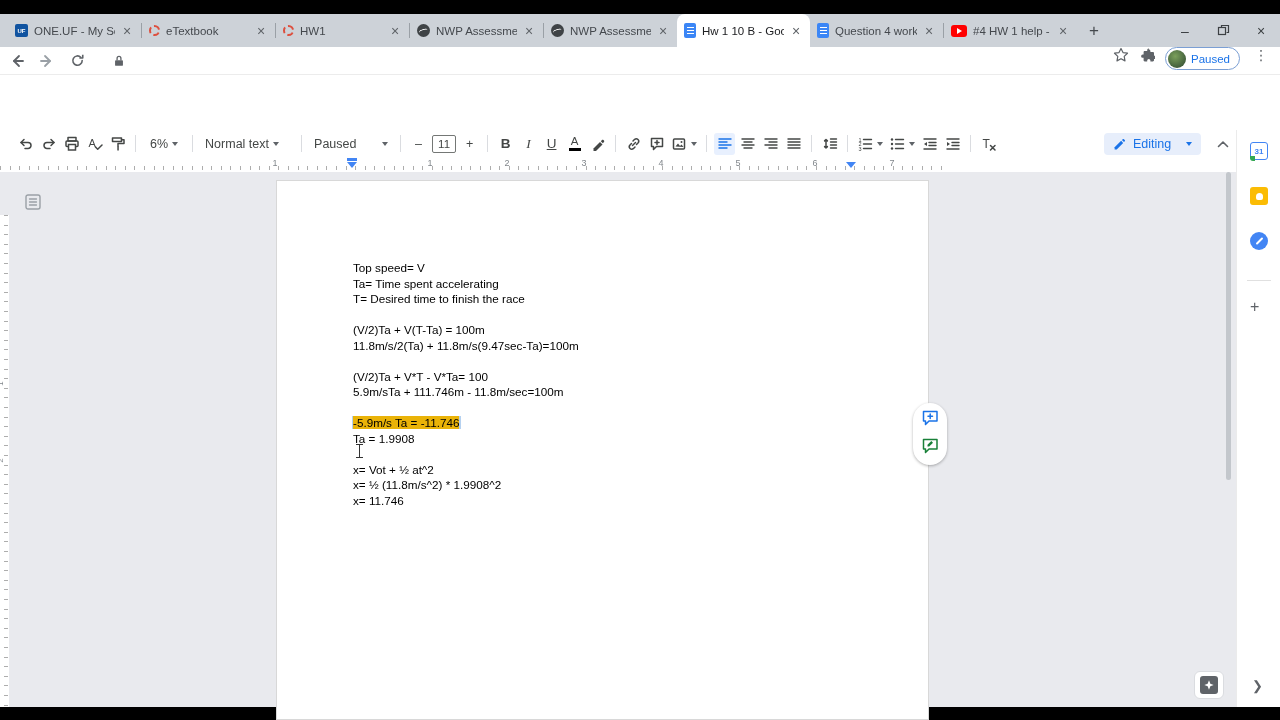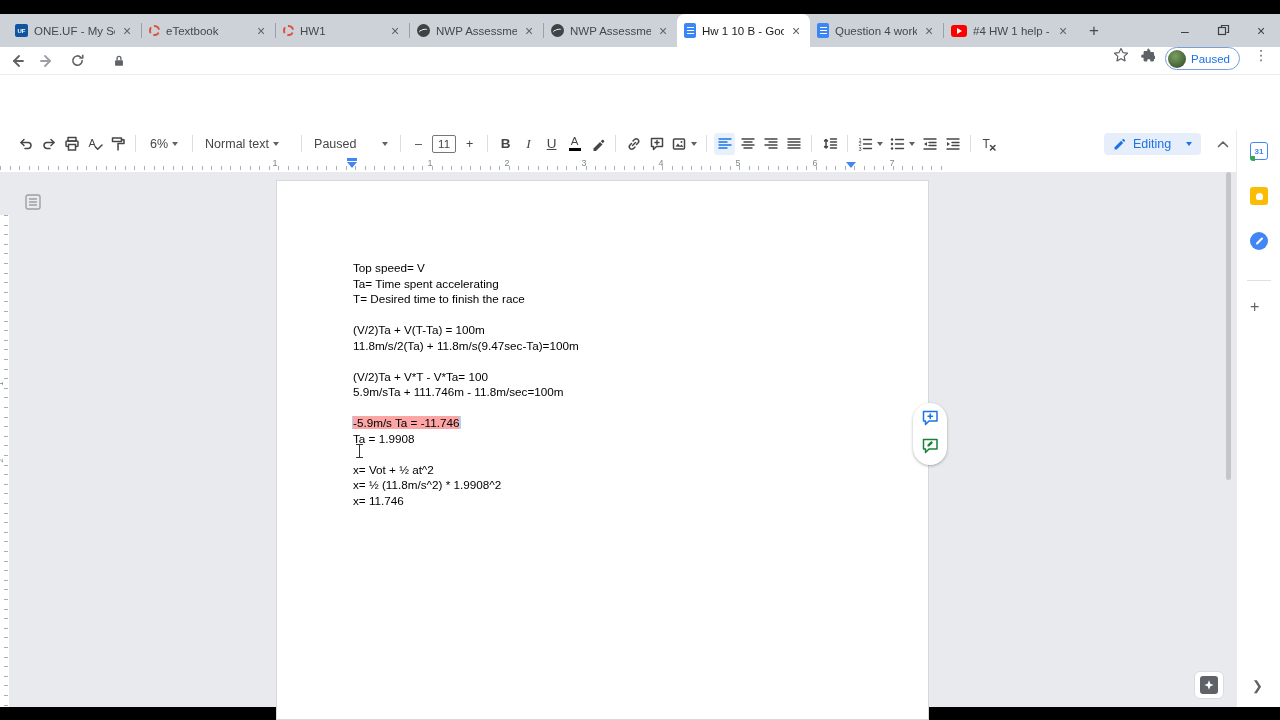--- a/index.html
+++ b/index.html
@@ -87,21 +87,21 @@
 
   
   #canvas{position:absolute;top:172px;left:0;width:1236px;height:535px;background:#e9eaee}
   #vruler{position:absolute;left:0;top:43px;width:9px;height:492px;background:#fff}
   #vruler .ticks{position:absolute;top:0;bottom:0;right:1px;width:4px;background:repeating-linear-gradient(180deg,#adadad 0 1px,transparent 1px 9.6px)}
   .vnum{position:absolute;left:-2px;font-size:8px;color:#80868b;transform:rotate(-90deg)}
   #outline-btn{position:absolute;left:25px;top:22px}
   #page{position:absolute;left:276px;top:8px;width:653px;height:540px;background:#fff;border:1px solid #d8d8d8}
   #doc-text{position:absolute;left:76px;top:79px;font-size:11.7px;line-height:15.5px;color:#000;white-space:pre}
   .doc-line{height:15.5px}
-  .hl{background:#fca5a5;box-shadow:2px 0 0 #b5d1f0,-1px 0 0 #b5d1f0}
+  .hl{background:#eab308;box-shadow:2px 0 0 #b5d1f0,-1px 0 0 #b5d1f0}
   #ibeam{position:absolute;left:78px;top:263px;width:9px;height:14px}
   #ibeam .v{position:absolute;left:4px;top:1px;width:1.4px;height:12px;background:#333}
   #ibeam .c1,#ibeam .c2{position:absolute;left:1px;width:7px;height:1.4px;background:#333}
   #ibeam .c1{top:0}#ibeam .c2{bottom:0}
   #comment-pill{position:absolute;left:913px;top:231px;width:34px;height:62px;background:#fff;border-radius:17px;box-shadow:0 1px 3px rgba(0,0,0,.3);display:flex;flex-direction:column;align-items:center;justify-content:space-evenly}
   #doc-scrollbar{position:absolute;left:1226px;top:0;width:5px;height:308px;background:#c3c7cc;border-radius:3px}
 
   
   #rail{position:absolute;top:130px;left:1236px;width:44px;height:577px;background:#fff;border-left:1px solid #ebebeb}
   .rail-icon{position:absolute;left:13px;width:18px;height:18px;display:flex;align-items:center;justify-content:center}

